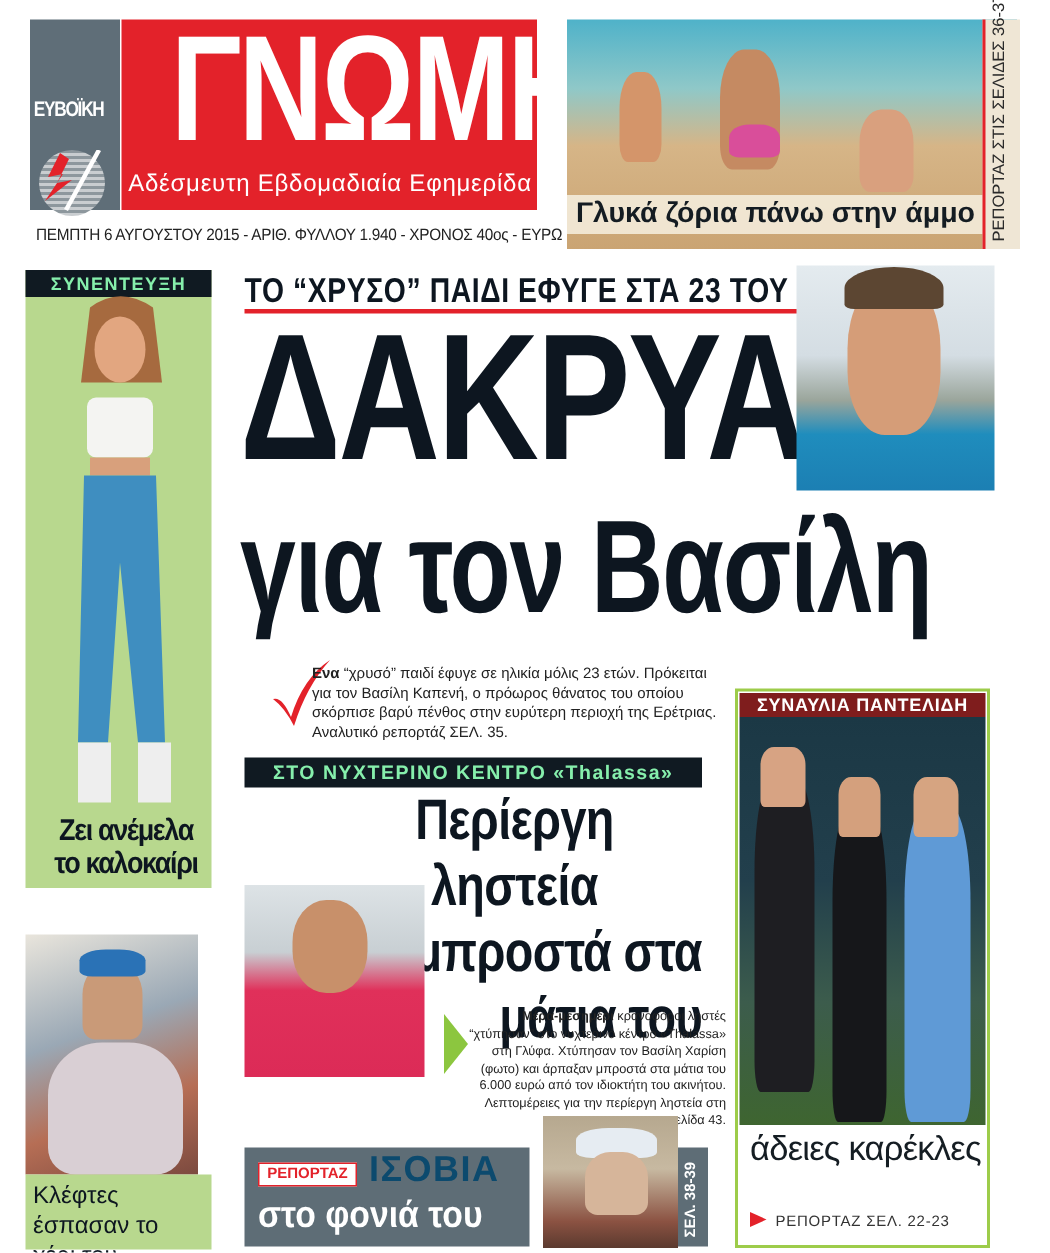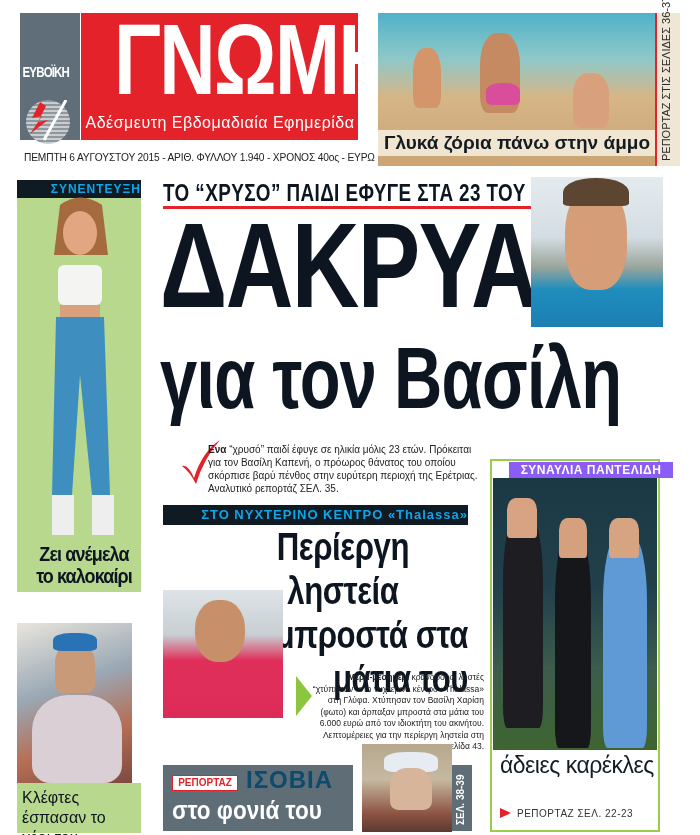--- a/index.html
+++ b/index.html
@@ -14,21 +14,21 @@
   .mast-tag{left:84px;top:114px;width:272px;color:#fff;font-size:16px;text-align:center;letter-spacing:0.5px;}
   .date-line{left:24px;top:151px;width:340px;font-size:11px;color:#222;letter-spacing:-0.2px;transform:scaleX(0.93);transform-origin:left;white-space:nowrap;}
   
   .beach{left:378px;top:13px;width:300px;height:153px;background:linear-gradient(180deg,#4fb2c9 0%,#8fc8c8 30%,#d6b587 55%,#caa473 100%);}
   .beach-cap{left:378px;top:130px;width:278px;height:26px;background:rgba(246,240,225,0.85);font-weight:bold;font-size:19px;line-height:26px;text-align:center;color:#141c22;transform-origin:left;}
   .beach-side{left:655px;top:13px;width:23px;height:153px;background:#efe6d5;border-left:2px solid #e3222a;}
   .beach-side span{position:absolute;left:3px;top:148px;transform:rotate(-90deg);transform-origin:left top;font-size:11px;white-space:nowrap;color:#2a2a2a;}
   .person{position:absolute;border-radius:40% 40% 20% 20%;}
   
   .left-green{left:17px;top:180px;width:124px;height:412px;background:#b8d88e;}
-  .label-dark{background:#101a22;color:#0ea5e9;font-weight:bold;font-size:12px;letter-spacing:1px;text-align:right;}
+  .label-dark{background:#101a22;color:#86efac;font-weight:bold;font-size:12px;letter-spacing:1px;text-align:center;}
   .interview-label{left:17px;top:180px;width:124px;height:18px;line-height:18px;}
   .woman{left:30px;top:195px;width:110px;height:350px;}
   .left-cap{left:30px;top:543px;width:108px;font-weight:bold;font-size:20px;line-height:22px;text-align:center;letter-spacing:-1px;transform:scaleX(0.9);}
   .sel3{left:100px;top:630px;font-size:9px;color:#222;}
   .left-photo2{left:17px;top:623px;width:115px;height:160px;background:linear-gradient(160deg,#e9e5dc 0%,#9aa8b5 40%,#b66e55 70%,#7c4a3f 100%);}
   .left-green2{left:17px;top:783px;width:124px;height:50px;background:#b8d88e;}
   .left-cap2{left:22px;top:788px;width:115px;font-size:16px;line-height:20px;}
   
   .kicker{left:163px;top:180px;font-weight:bold;font-size:23px;letter-spacing:0.5px;transform:scaleX(0.82);transform-origin:left;white-space:nowrap;}
   .kicker-rule{left:163px;top:206px;width:392px;height:3px;background:#e3222a;}
@@ -51,21 +51,21 @@
   
   .iso-box{left:163px;top:765px;width:190px;height:66px;background:#5e6d76;}
   .rep-badge{left:172px;top:775px;width:64px;height:14px;background:#fff;border:1px solid #e3222a;color:#e3222a;font-weight:bold;font-size:10px;line-height:14px;text-align:center;}
   .iso-title{left:246px;top:766px;color:#0c4a6e;font-weight:bold;font-size:24px;letter-spacing:1px;}
   .iso-sub{left:172px;top:796px;color:#fff;font-weight:bold;font-size:25px;transform:scaleX(0.9);transform-origin:left;white-space:nowrap;}
   .old-photo{left:362px;top:744px;width:90px;height:88px;background:linear-gradient(180deg,#b6a88f 0%,#c7b9a1 40%,#8b5242 80%,#5b3a2f 100%);}
   .iso-side{left:452px;top:765px;width:20px;height:66px;background:#5e6d76;}
   .iso-side span{position:absolute;left:3px;top:60px;transform:rotate(-90deg);transform-origin:left top;color:#fff;font-weight:bold;font-size:10px;white-space:nowrap;}
   
   .concert-frame{left:490px;top:459px;width:170px;height:373px;background:#fff;border:2px solid #9dcc4a;box-sizing:border-box;}
-  .concert-label{left:493px;top:462px;width:164px;height:16px;background:#8b5cf6;color:#fff;font-weight:bold;font-size:12px;line-height:16px;text-align:center;letter-spacing:0.5px;margin-left:16px;}
+  .concert-label{left:493px;top:462px;width:164px;height:16px;background:#7f1d1d;color:#fff;font-weight:bold;font-size:12px;line-height:16px;text-align:center;letter-spacing:0.5px;}
   .concert-photo{left:493px;top:478px;width:164px;height:272px;background:linear-gradient(180deg,#1b3845 0%,#223f4c 40%,#3c5c4c 70%,#3e6530 100%);}
   .girl{position:absolute;border-radius:30% 30% 10% 10%;}
   .concert-cap{left:500px;top:752px;width:160px;font-size:23px;line-height:26px;color:#151d23;letter-spacing:-0.5px;}
   .concert-ref{left:500px;top:808px;font-size:10px;color:#333;letter-spacing:0.5px;}
   .concert-ref .tri{display:inline-block;width:0;height:0;border-top:5px solid transparent;border-bottom:5px solid transparent;border-left:11px solid #e3222a;margin-right:6px;vertical-align:-1px;}
 </style>
 </head>
 <body>
 
 <div class="abs mast-left"></div>

